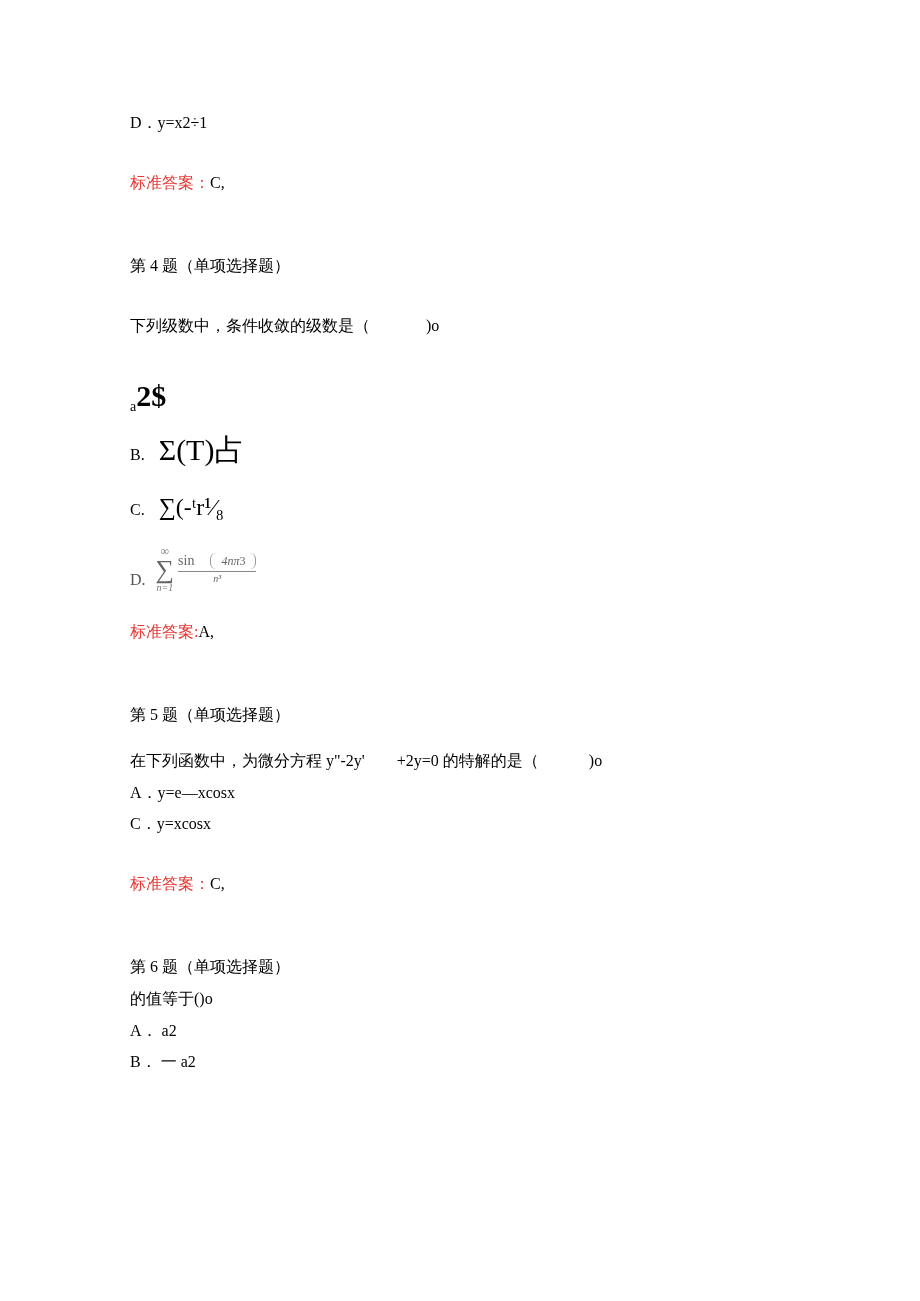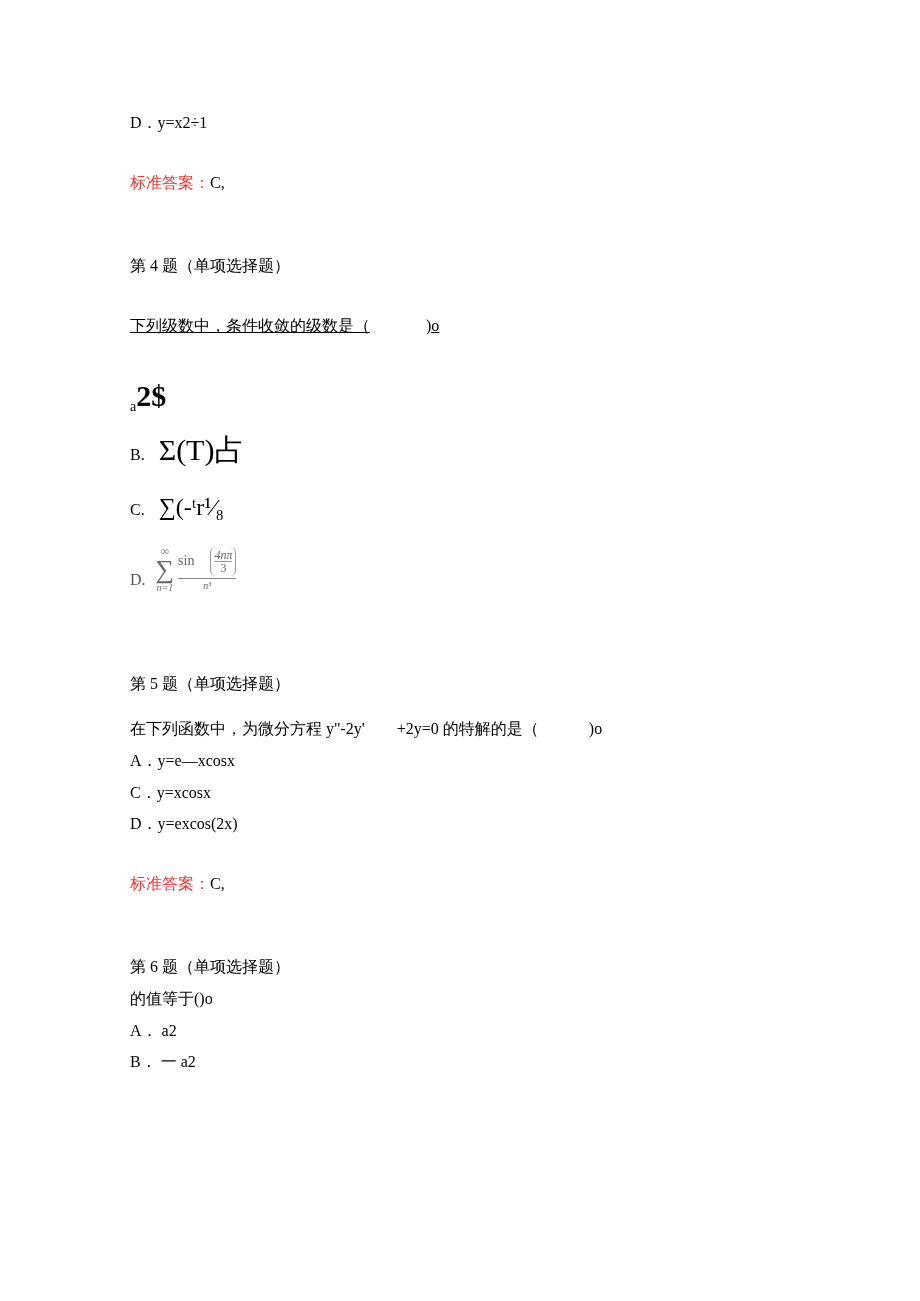--- a/index.html
+++ b/index.html
@@ -112,26 +112,26 @@
     height: 1px;
     background: #888;
   }
   .q4-opt-d .frac .den {
     font-size: 10px;
     font-style: italic;
     padding-top: 2px;
   }
   .q4-opt-d .inner-frac {
     display: inline-flex;
-    flex-direction: column;
+    flex-direction: row;
     align-items: center;
     border-left: 1px solid #999;
     border-right: 1px solid #999;
     border-radius: 6px;
-    padding: 2px 3px;
+    padding: 2px 10px;
     margin-left: 2px;
     line-height: 1;
   }
   .q4-opt-d .inner-frac .n {
     font-size: 12px;
     font-style: italic;
   }
   .q4-opt-d .inner-frac .b {
     width: 100%;
     height: 1px;
@@ -149,21 +149,20 @@
   }
   .q5-stem .part2 {
     margin-left: 32px;
   }
   .q5-stem .part3 {
     margin-left: 50px;
   }
   .q4-stem {
     display: flex;
     align-items: center;
-    text-decoration: underline;
   }
   .q4-stem .blank {
     width: 56px;
     display: inline-block;
   }
 </style>
 </head>
 <body>
 
 <div class="page">
@@ -216,33 +215,35 @@
             <span class="d">3</span>
           </span>
         </div>
         <div class="bar"></div>
         <div class="den">n³</div>
       </div>
     </div>
   </div>
 
   <div style="height:18px;"></div>
+  <div class="line">
+    <span class="answer-label">标准答案:</span><span>A,</span>
+  </div>
 
   <div class="gap-md"></div>
 
   <div class="line">第 5 题（单项选择题）</div>
   <div style="height:14px;"></div>
   <div class="line q5-stem">
     <span class="part1"> 在下列函数中，为微分方程 y"-2y'</span>
     <span class="part2">+2y=0 的特解的是（</span>
     <span class="part3">)o</span>
   </div>
   <div class="line">A．y=e—xcosx</div>
   <div class="line">C．y=xcosx</div>
-  <div class="line">D．y=excos(2x)</div>
   <div class="gap-sm"></div>
   <div class="line">
     <span class="answer-label">标准答案：</span><span>C,</span>
   </div>
 
   <div class="gap-md"></div>
 
   <div class="line">第 6 题（单项选择题）</div>
   <div class="line">的值等于()o</div>
   <div class="line">A．  a2</div>

